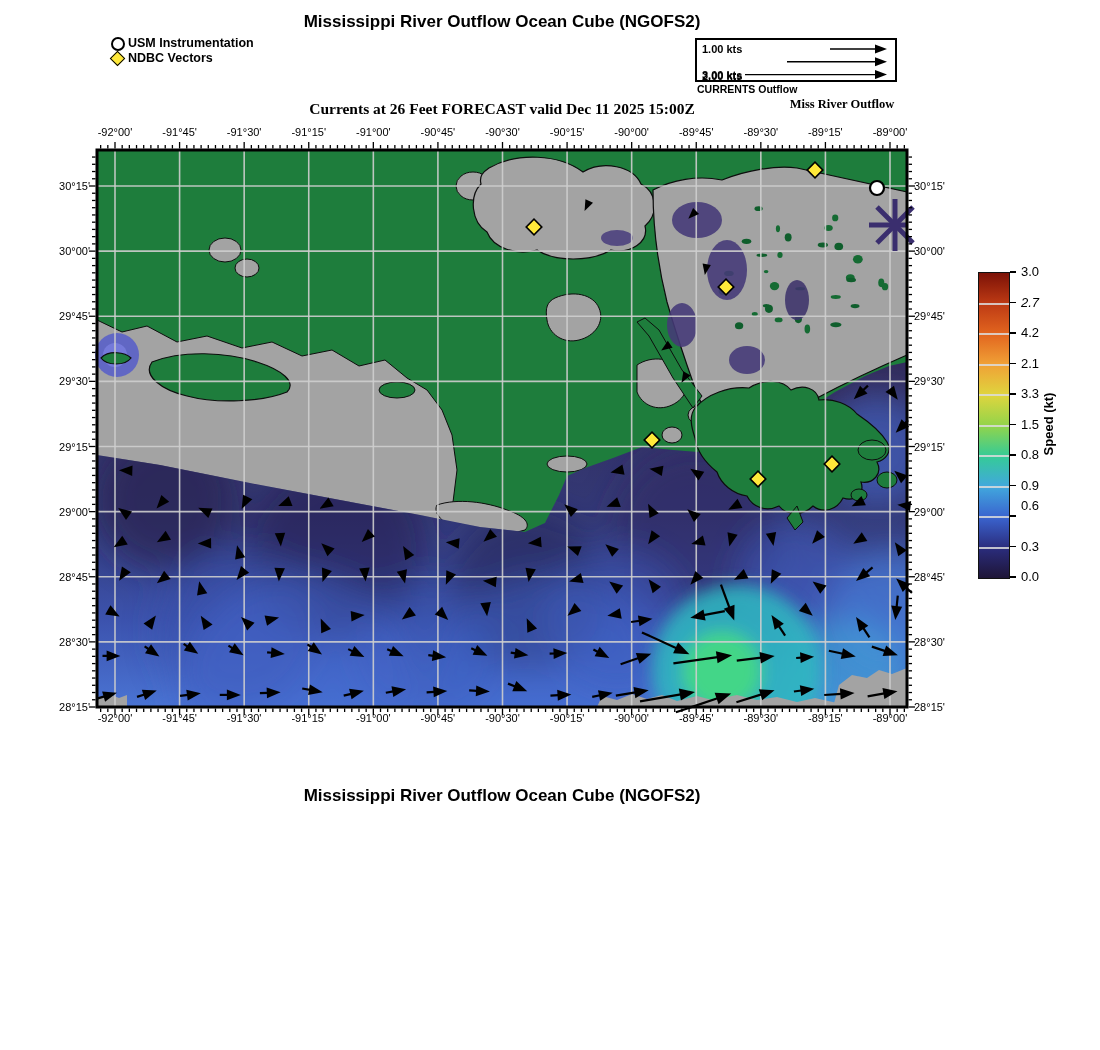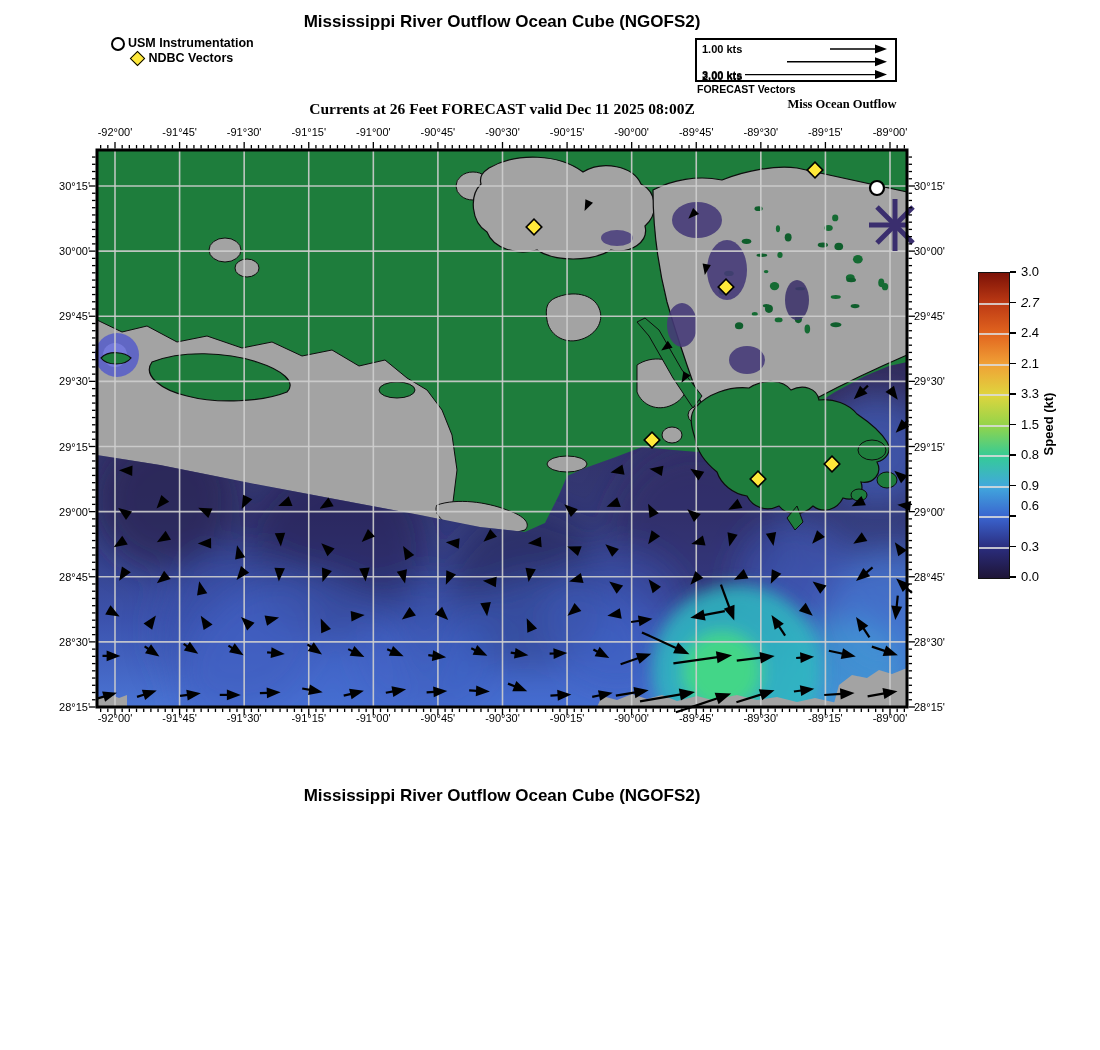--- a/index.html
+++ b/index.html
@@ -7,21 +7,21 @@
         font-family:"Liberation Sans",sans-serif;color:#000;}
   .top-title{position:absolute;left:97px;top:12px;width:810px;text-align:center;
         font-size:17px;font-weight:bold;}
   .bottom-title{position:absolute;left:97px;top:786px;width:810px;text-align:center;
         font-size:17px;font-weight:bold;}
   .subtitle{position:absolute;left:97px;top:100px;width:810px;text-align:center;
         font-family:"Liberation Serif",serif;font-size:15.5px;font-weight:bold;}
   .region-label{position:absolute;left:742px;top:97px;width:200px;text-align:center;
         font-family:"Liberation Serif",serif;font-size:12.5px;font-weight:bold;}
   .station-legend{position:absolute;left:110px;top:36px;}
-  .sl-row{display:flex;align-items:center;height:15px;justify-content:center;}
+  .sl-row{display:flex;align-items:center;height:15px;}
   .sl-icon{width:15px;height:15px;position:relative;margin-right:3px;flex:0 0 15px;}
   .sl-circle{position:absolute;left:1px;top:1px;width:10px;height:10px;border-radius:50%;
         background:#fff;border:2px solid #000;}
   .sl-diamond{position:absolute;left:2px;top:2px;width:9px;height:9px;background:#ffe93a;
         border:1.6px solid #000;transform:rotate(45deg);}
   .sl-label{font-size:12.5px;font-weight:bold;line-height:15px;}
   .vs-box{position:absolute;left:695px;top:38px;width:202px;height:44px;border:2.5px solid #000;
         background:#fff;box-sizing:border-box;}
   .vs-row{position:absolute;left:5px;font-size:11px;font-weight:bold;line-height:12px;}
   .vs-caption{position:absolute;left:697px;top:83px;font-size:10.5px;font-weight:bold;}
@@ -63,24 +63,24 @@
         <polygon points="190,9 178,4.5 178,13.5" fill="#000"></polygon>
         <line x1="90" y1="21.8" x2="180" y2="21.8" stroke="#000" stroke-width="1.4"></line>
         <polygon points="190,21.8 178,17.3 178,26.3" fill="#000"></polygon>
         <line x1="48" y1="34.6" x2="180" y2="34.6" stroke="#000" stroke-width="1.4"></line>
         <polygon points="190,34.6 178,30.1 178,39.1" fill="#000"></polygon>
       </svg>
   <div class="vs-row" style="top: 3px;">1.00 kts</div>
       <div class="vs-row" style="top: 30px;">2.00 kts</div>
       <div class="vs-row" style="top: 28.6px;">3.00 kts</div>
     </div>
-  <div class="vs-caption">FORECAST Vectors</div>
-  <div class="region-label">Miss Ocean Outflow</div>
-
-  <div class="subtitle">Currents at 26 Feet FORECAST valid Dec 11 2025 08:00Z</div>
+  <div class="vs-caption">CURRENTS Outflow</div>
+  <div class="region-label">Miss River Outflow</div>
+
+  <div class="subtitle">Currents at 26 Feet FORECAST valid Dec 11 2025 15:00Z</div>
 
   <svg id="map" style="position:absolute;left:87px;top:140px;" width="830" height="577" viewBox="0 0 830 577">
     <defs>
       <linearGradient id="waterGrad" x1="0" y1="0" x2="0" y2="1">
         <stop offset="0" stop-color="#332c5c"></stop>
         <stop offset="0.45" stop-color="#343a78"></stop>
         <stop offset="0.75" stop-color="#3c53ae"></stop>
         <stop offset="1" stop-color="#4a74d4"></stop>
       </linearGradient>
       <clipPath id="waterClip">
@@ -1137,21 +1137,21 @@
         <div class="cb-sep" style="top: 243px;"></div>
         <div class="cb-sep" style="top: 273.5px;"></div>
       </div>
   </div>
   <div id="cb-ticks">
       <div class="cb-tick" style="left: 1010px; top: 271.25px;"></div>
       <div class="cb-label" style="left: 1021px; top: 266px; position: absolute;">3.0</div>
       <div class="cb-tick" style="left: 1010px; top: 301.75px;"></div>
       <div class="cb-label" style="left: 1021px; top: 296.5px; position: absolute; font-style: italic;">2.7</div>
       <div class="cb-tick" style="left: 1010px; top: 332.25px;"></div>
-      <div class="cb-label" style="left: 1021px; top: 327px; position: absolute;">2.4</div>
+      <div class="cb-label" style="left: 1021px; top: 327px; position: absolute;">4.2</div>
       <div class="cb-tick" style="left: 1010px; top: 362.75px;"></div>
       <div class="cb-label" style="left: 1021px; top: 357.5px; position: absolute;">2.1</div>
       <div class="cb-tick" style="left: 1010px; top: 393.25px;"></div>
       <div class="cb-label" style="left: 1021px; top: 388px; position: absolute;">3.3</div>
       <div class="cb-tick" style="left: 1010px; top: 423.75px;"></div>
       <div class="cb-label" style="left: 1021px; top: 418.5px; position: absolute;">1.5</div>
       <div class="cb-tick" style="left: 1010px; top: 454.25px;"></div>
       <div class="cb-label" style="left: 1021px; top: 449px; position: absolute;">0.8</div>
       <div class="cb-tick" style="left: 1010px; top: 484.75px;"></div>
       <div class="cb-label" style="left: 1021px; top: 479.5px; position: absolute;">0.9</div>

